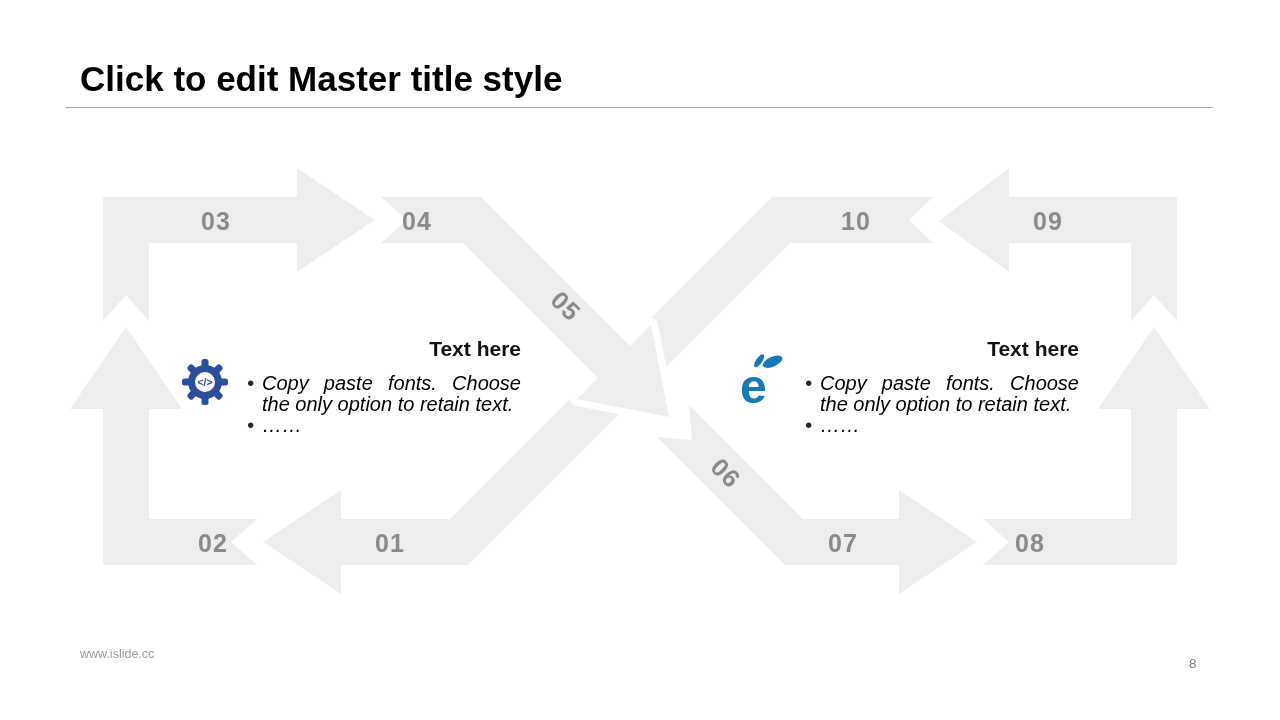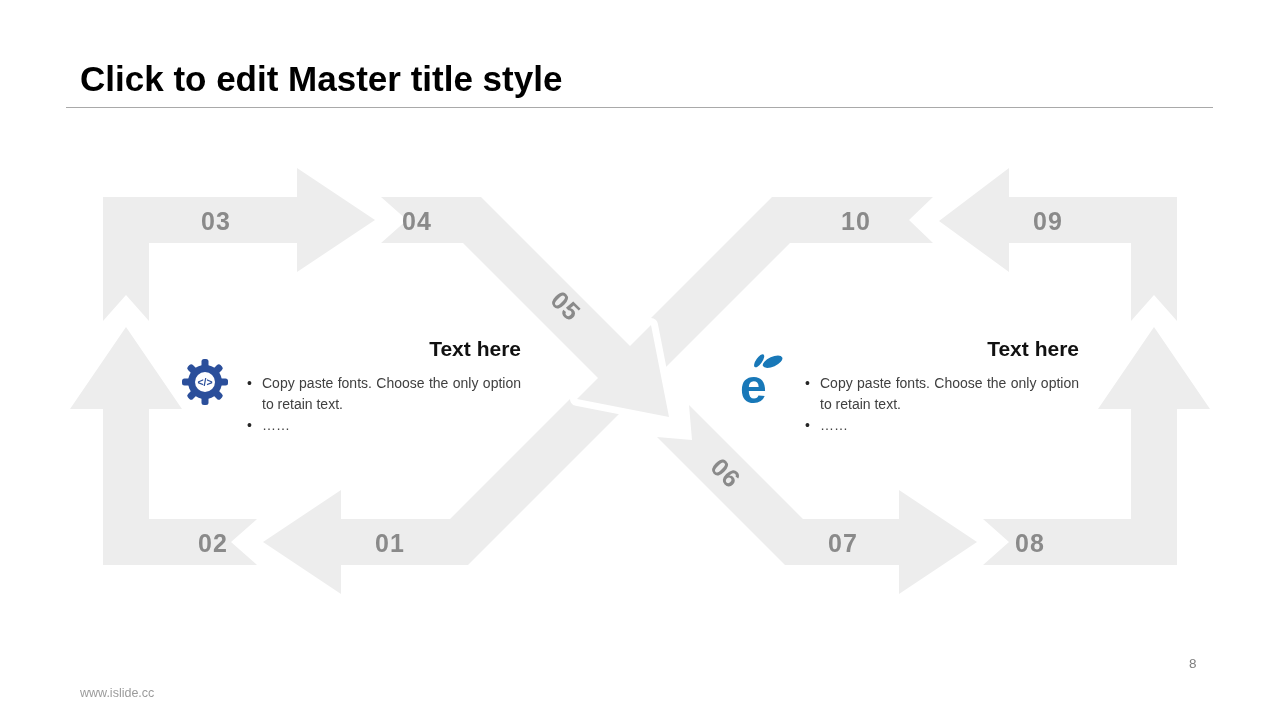--- a/index.html
+++ b/index.html
@@ -13,24 +13,24 @@
   .diagram-svg { position:absolute; left:0; top:0; }
   .step-num { font-family:"Liberation Sans", sans-serif; font-size:25px; font-weight:bold; letter-spacing:1px; }
 
   .panel { position:absolute; top:336px; display:flex; align-items:flex-start; gap:16px; }
   .panel-left  { left:181px; }
   .panel-right { left:739px; }
   .panel-icon { width:48px; flex:0 0 48px; margin-top:22px; }
   .panel-icon--logo { margin-top:13px; }
   .panel-heading { font-size:21px; font-weight:bold; color:#111111; line-height:26px; margin-bottom:11px;text-align:right; }
   .bullet-list { list-style:none; width:276px; }
-  .bullet-item { position:relative; padding-left:17px; font-size:14px; line-height:21px; color:#404040; text-align:justify; }
+  .bullet-item { position:relative; padding-left:17px; font-size:20px; line-height:21px; color:#000000; text-align:justify;font-style:italic; }
   .bullet-item::before { content:"\2022"; position:absolute; left:2px; top:0; color:#262626; }
 
-  .footer-site { position:absolute; left:80px; top:686px; font-size:12.5px; color:#9b9b9b; }
+  .footer-site { position:absolute; left:80px; top:647px; font-size:12.5px; color:#9b9b9b; }
   .footer-page { position:absolute; left:1189px; top:656px; font-size:13.5px; color:#7f7f7f; }
 </style>
 </head>
 <body>
 
 <div class="slide">
 
   <div class="title">Click to edit Master title style</div>
   <div class="title-rule"></div>
 

